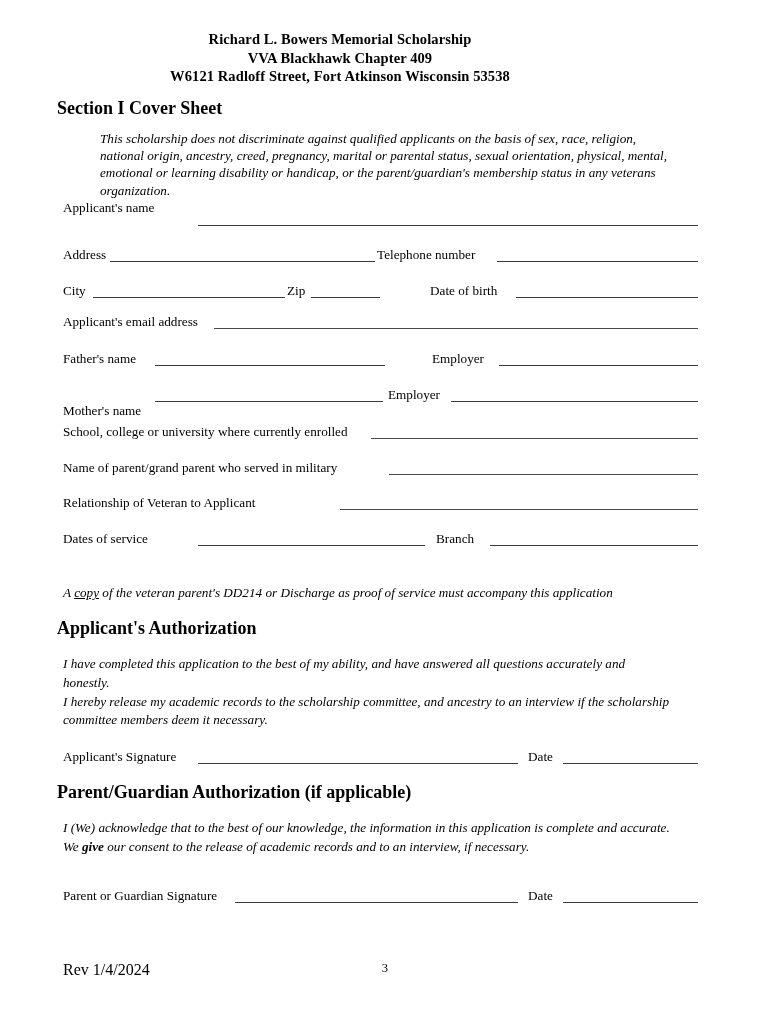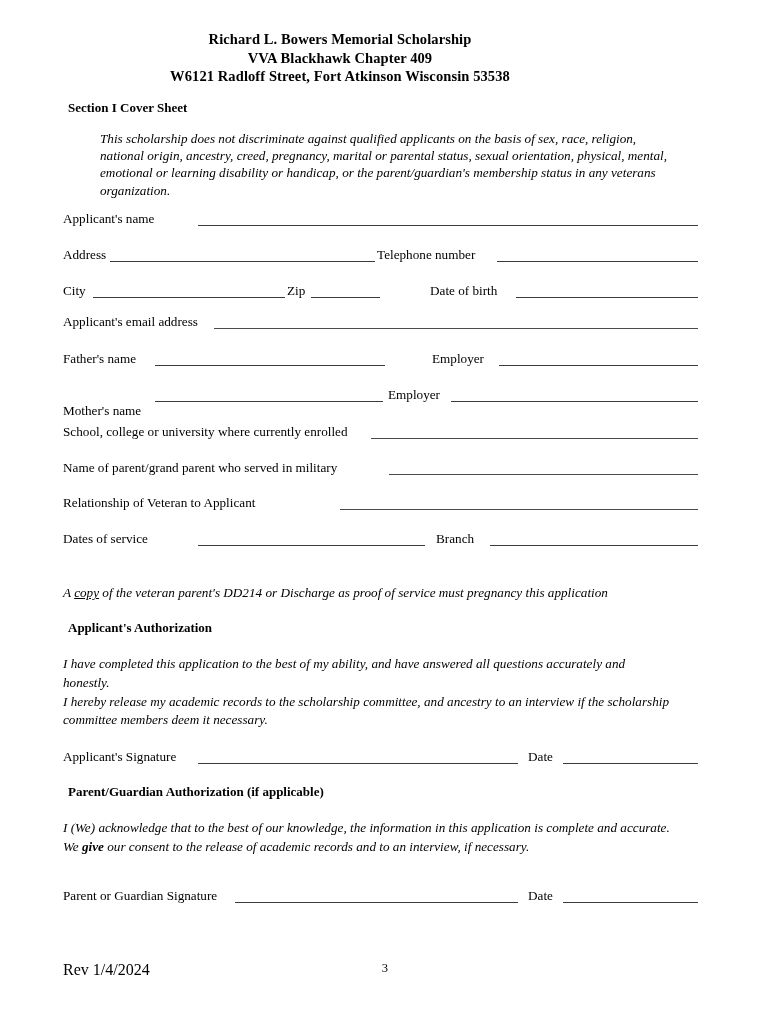--- a/index.html
+++ b/index.html
@@ -33,23 +33,23 @@
   .doc-header .hline {
     font-weight: bold;
     font-size: 14.5px;
     line-height: 18.5px;
     letter-spacing: 0.1px;
   }
 
   
   .section-title {
     position: absolute;
-    left: 68px;
+    left: 57px;
     font-weight: bold;
-    font-size: 13px;
+    font-size: 18px;
     line-height: 16px;
   }
   #section-cover-sheet { top: 100px; }
   #applicants-authorization-heading { top: 620px; }
   #parent-guardian-heading { top: 784px; }
 
   
   .notice {
     position: absolute;
     left: 100px;
@@ -111,21 +111,21 @@
   <div class="doc-header">
     <div class="hline">Richard L.  Bowers Memorial Scholarship</div>
     <div class="hline">VVA Blackhawk Chapter 409</div>
     <div class="hline">W6121 Radloff Street, Fort Atkinson Wisconsin 53538</div>
   </div>
 
   <div class="section-title" id="section-cover-sheet">Section I Cover Sheet</div>
 
   <div class="notice">This scholarship does not discriminate against qualified applicants on the basis of sex, race, religion, national origin, ancestry, creed, pregnancy, marital or parental status, sexual orientation, physical, mental, emotional or learning disability or handicap, or the parent/guardian's membership status in any veterans organization.</div>
 
-  <div class="txt" style="left:63px; top:211px;">Applicant's name</div>
+  <div class="txt" style="left:63px; top:200px;">Applicant's name</div>
   <div class="rule" style="left:198px; top:225px; width:500px;"></div>
 
   <div class="txt" style="left:63px; top:247px;">Address</div>
   <div class="rule" style="left:110px; top:261px; width:265px;"></div>
   <div class="txt" style="left:377px; top:247px;">Telephone number</div>
   <div class="rule" style="left:497px; top:261px; width:201px;"></div>
 
   <div class="txt" style="left:63px; top:283px;">City</div>
   <div class="rule" style="left:93px; top:297px; width:192px;"></div>
   <div class="txt" style="left:287px; top:283px;font-family:Liberation Serif, serif;">Zip</div>
@@ -154,21 +154,21 @@
 
   <div class="txt" style="left:63px; top:495px;">Relationship of Veteran to Applicant</div>
   <div class="rule dotty" style="left:340px; top:509px; width:358px;"></div>
 
   <div class="txt" style="left:63px; top:531px;">Dates of service</div>
   <div class="rule" style="left:198px; top:545px; width:227px;"></div>
   <div class="txt" style="left:436px; top:531px;">Branch</div>
   <div class="rule" style="left:490px; top:545px; width:208px;"></div>
 
   <div class="italic-par" style="left:63px; top:584px; width:660px;">
-    <span>A </span><span class="u">copy</span><span> of the veteran parent's DD214 or Discharge as proof of service must pregnancy this application</span>
+    <span>A </span><span class="u">copy</span><span> of the veteran parent's DD214 or Discharge as proof of service must accompany this application</span>
   </div>
 
   <div class="section-title" id="applicants-authorization-heading">Applicant's Authorization</div>
 
   <div class="italic-par" style="left:63px; top:655px; width:650px;">
     <span>I have completed this application to the best of my ability, and have answered all questions accurately and</span><br>
     <span>honestly.</span><br>
     <span>I hereby release my academic records to the scholarship committee, and ancestry to an interview if the scholarship</span><br>
     <span>committee members deem it necessary.</span>
   </div>

